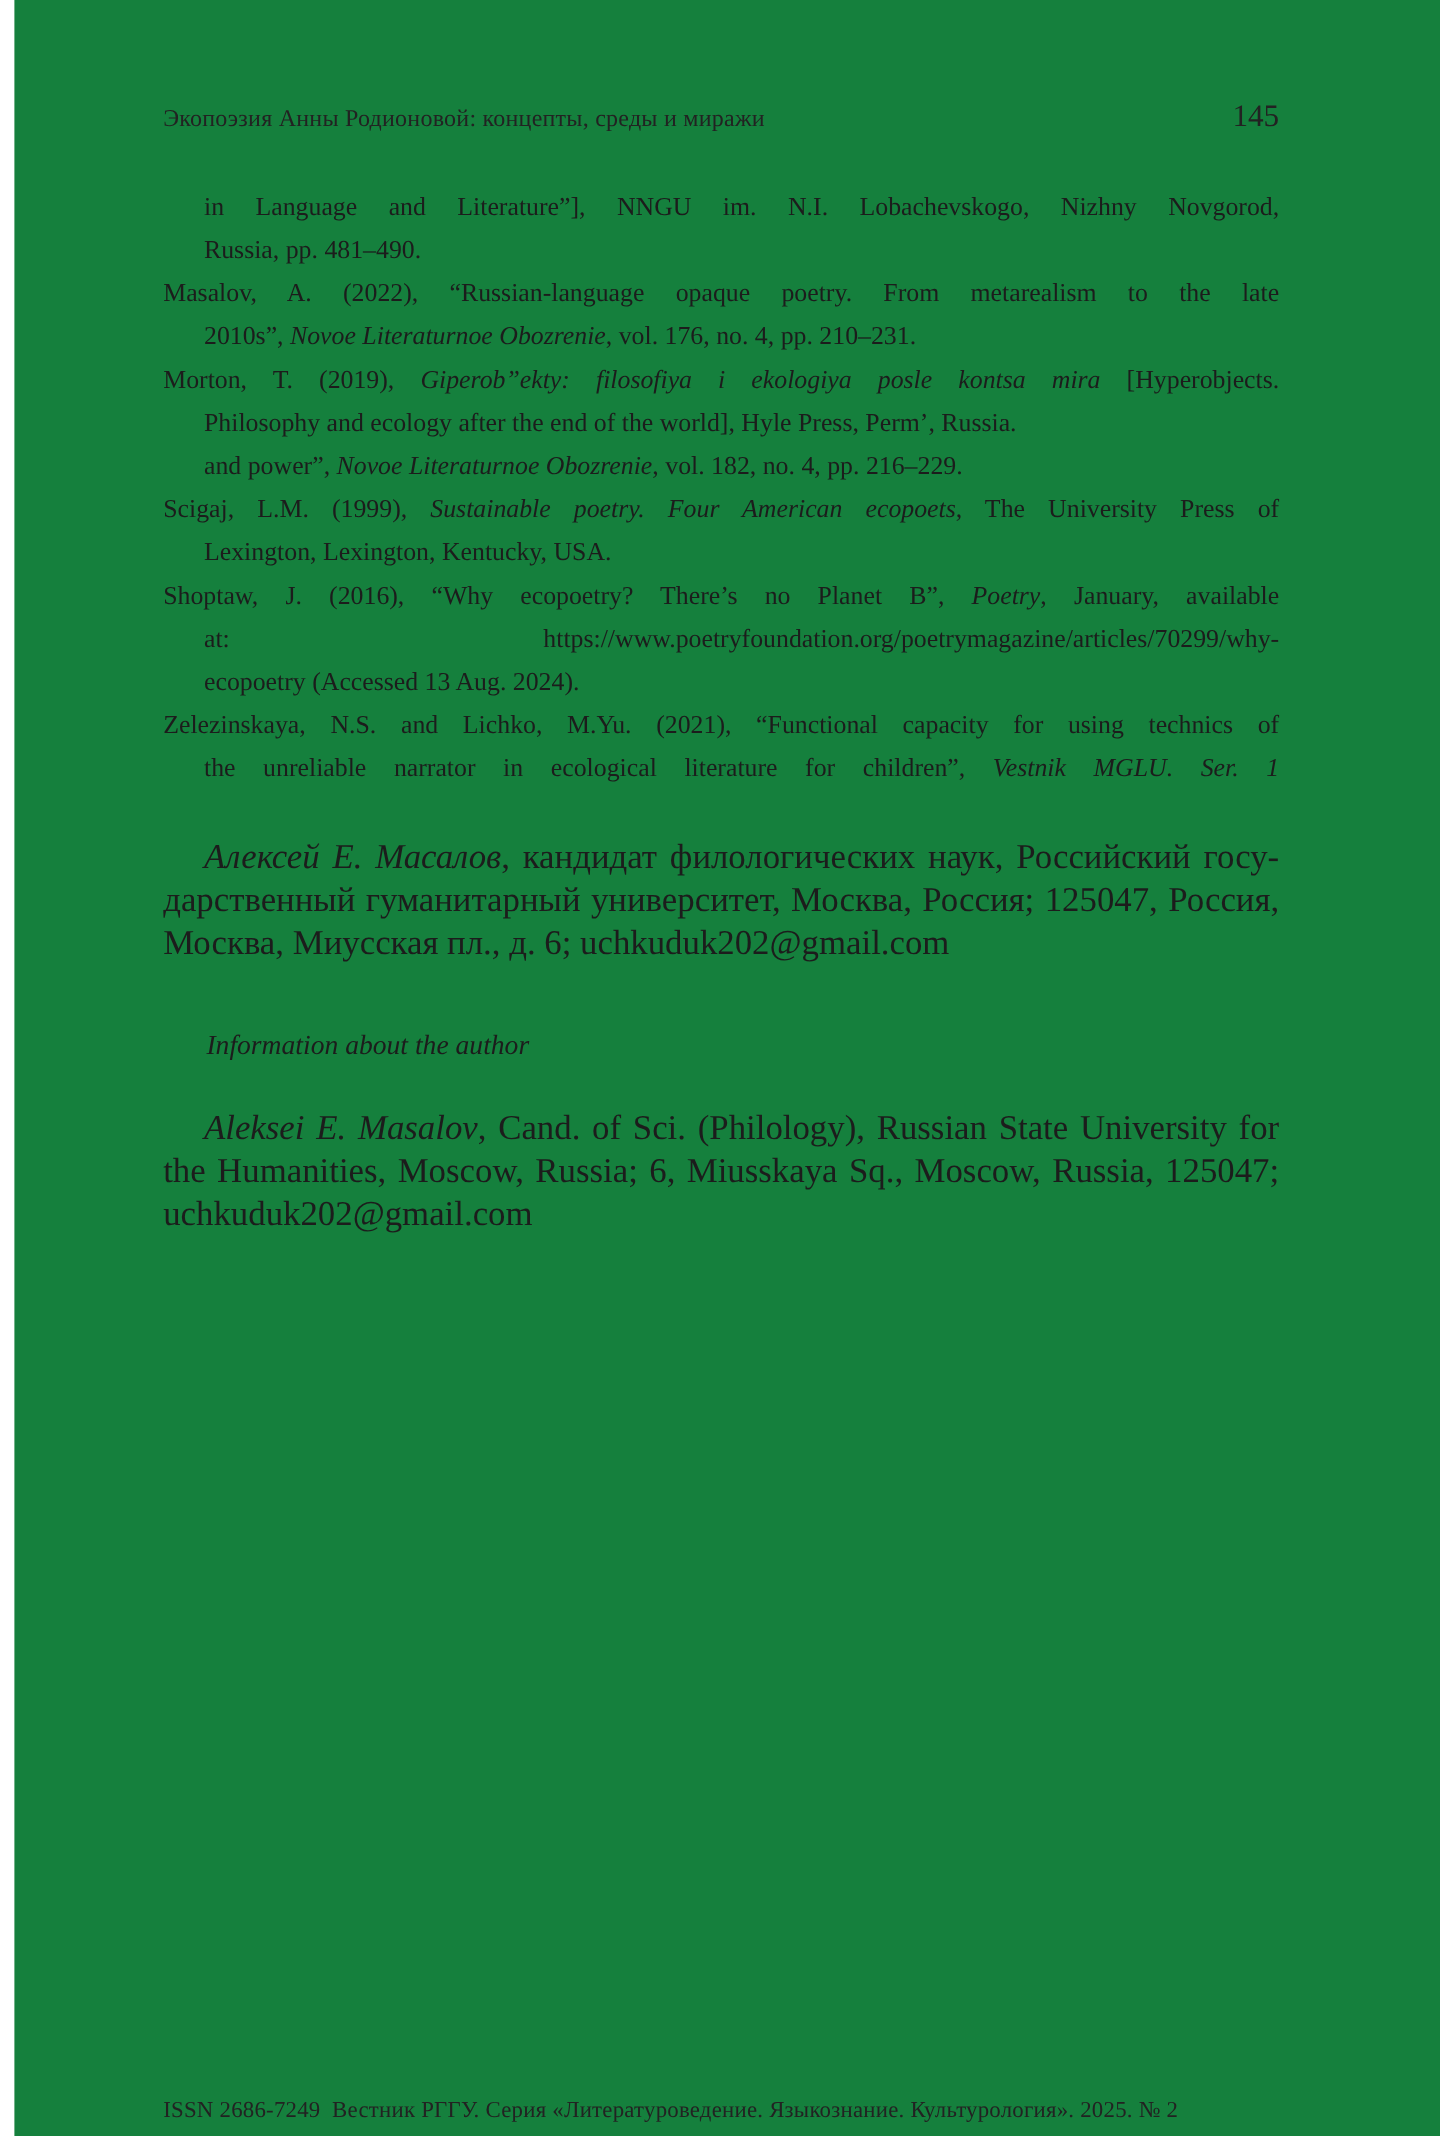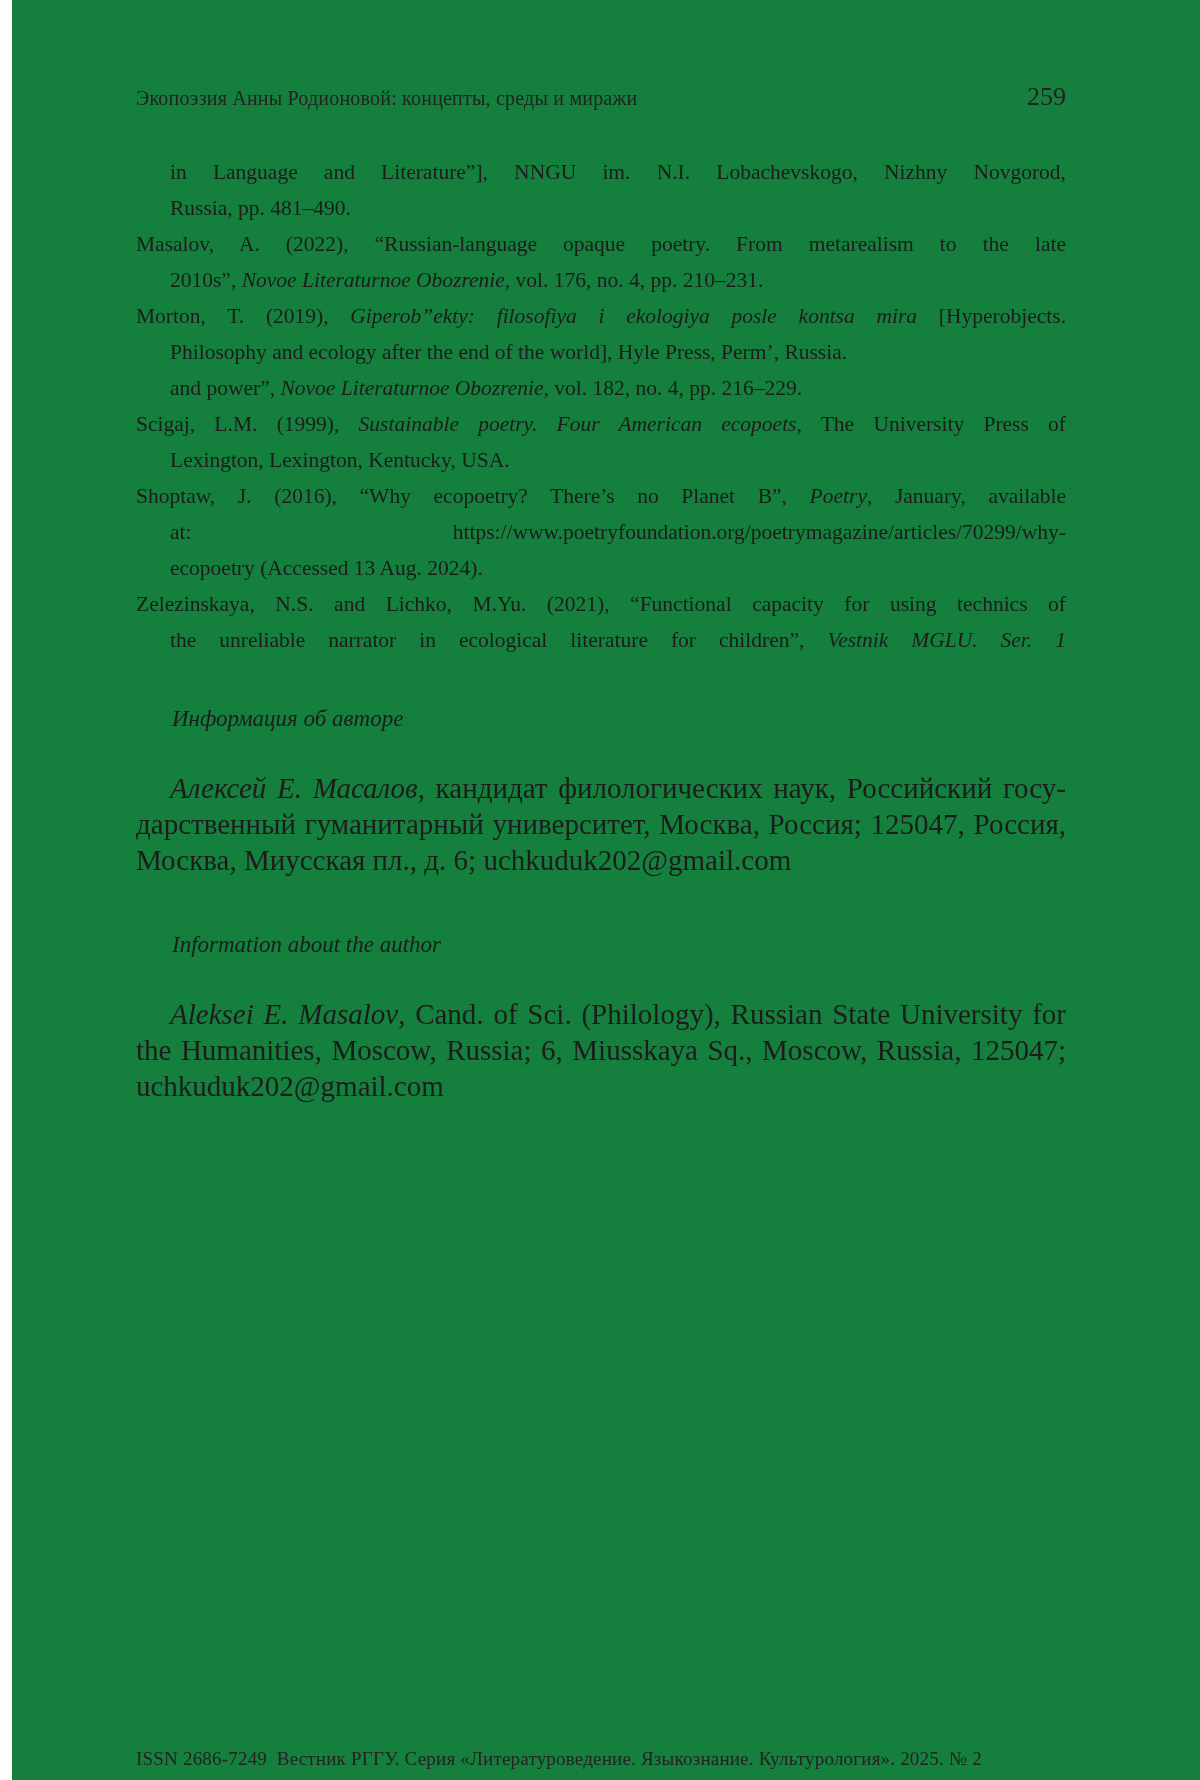--- a/index.html
+++ b/index.html
@@ -59,21 +59,21 @@
   }
 </style>
 </head>
 <body>
 
 <div class="page">
   <div class="content">
 
     <div class="running-head">
       <span class="running-title">Экопоэзия Анны Родионовой: концепты, среды и миражи</span>
-      <span class="page-number">259</span>
+      <span class="page-number">145</span>
     </div>
 
     <div class="refs">
         <div class="ref-entry">
           <div class="tline ind just"><span>in Language and Literature”], NNGU im. N.I. Lobachevskogo, Nizhny Novgorod,</span></div>
           <div class="tline ind"><span>Russia, pp. 481–490.</span></div>
         </div>
         <div class="ref-entry">
           <div class="tline just"><span>Masalov, A. (2022), “Russian-language opaque poetry. From metarealism to the late</span></div>
           <div class="tline ind"><span>2010s”, </span><span class="it">Novoe Literaturnoe Obozrenie</span><span>, vol. 176, no. 4, pp. 210–231.</span></div>
@@ -93,21 +93,20 @@
           <div class="tline just"><span>Shoptaw, J. (2016), “Why ecopoetry? There’s no Planet B”, </span><span class="it">Poetry</span><span>, January, available</span></div>
           <div class="tline ind just"><span>at: https://www.poetryfoundation.org/poetrymagazine/articles/70299/why-</span></div>
           <div class="tline ind"><span>ecopoetry (Accessed 13 Aug. 2024).</span></div>
         </div>
         <div class="ref-entry">
           <div class="tline just"><span>Zelezinskaya, N.S. and Lichko, M.Yu. (2021), “Functional capacity for using technics of</span></div>
           <div class="tline ind just"><span>the unreliable narrator in ecological literature for children”, </span><span class="it">Vestnik MGLU. Ser. 1</span></div>
         </div>
       </div>
 
-    <div class="sec-heading ru">Информация об авторе</div>
     <div class="para">
         <div class="tline ind just"><span class="it">Алексей Е. Масалов</span><span>, кандидат филологических наук, Российский госу-</span></div>
         <div class="tline just"><span>дарственный гуманитарный университет, Москва, Россия; 125047, Россия,</span></div>
         <div class="tline"><span>Москва, Миусская пл., д. 6; uchkuduk202@gmail.com</span></div>
       </div>
 
     <div class="sec-heading en">Information about the author</div>
     <div class="para">
         <div class="tline ind just"><span class="it">Aleksei E. Masalov</span><span>, Cand. of Sci. (Philology), Russian State University for</span></div>
         <div class="tline just"><span>the Humanities, Moscow, Russia; 6, Miusskaya Sq., Moscow, Russia, 125047;</span></div>

